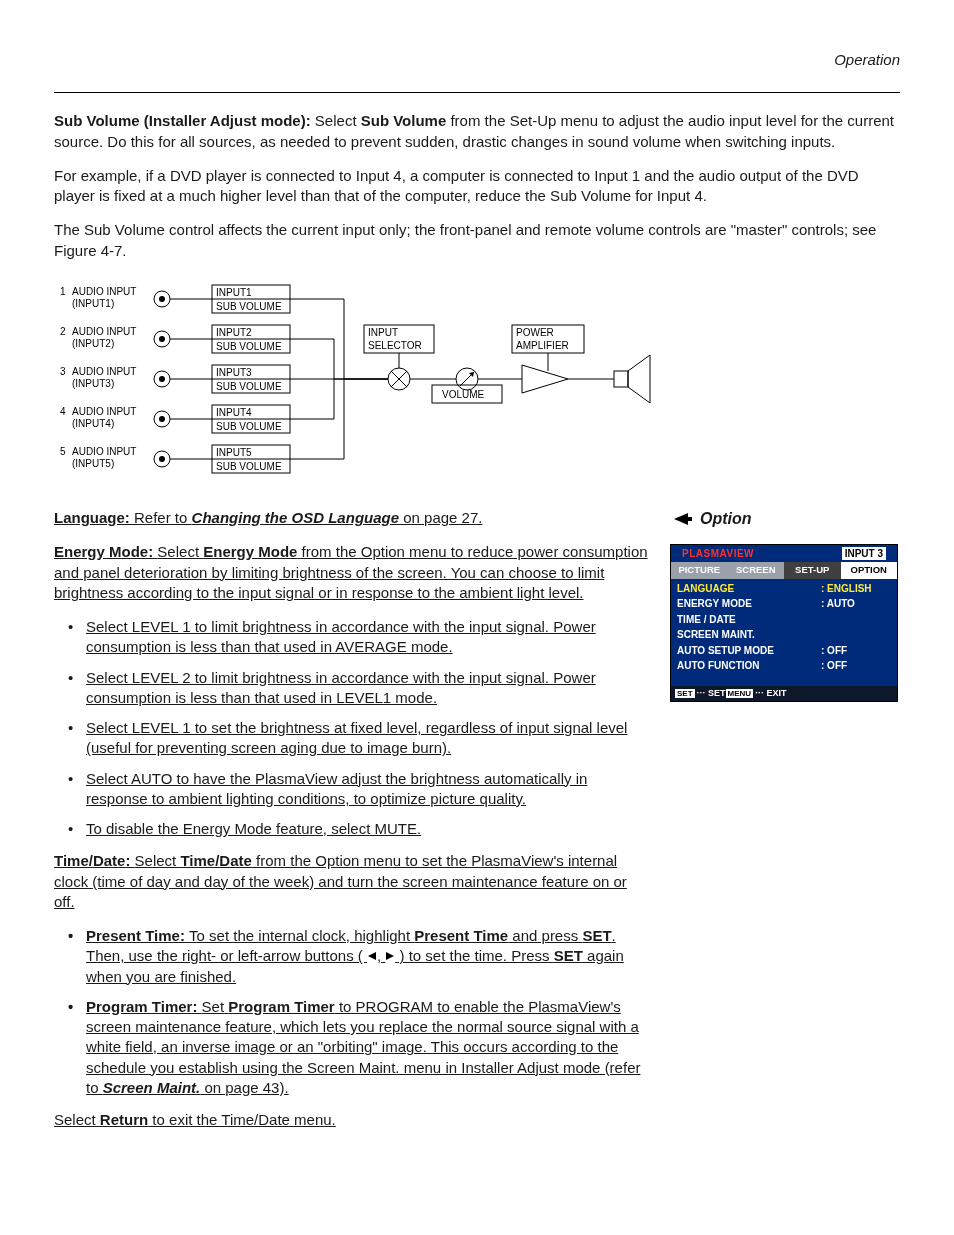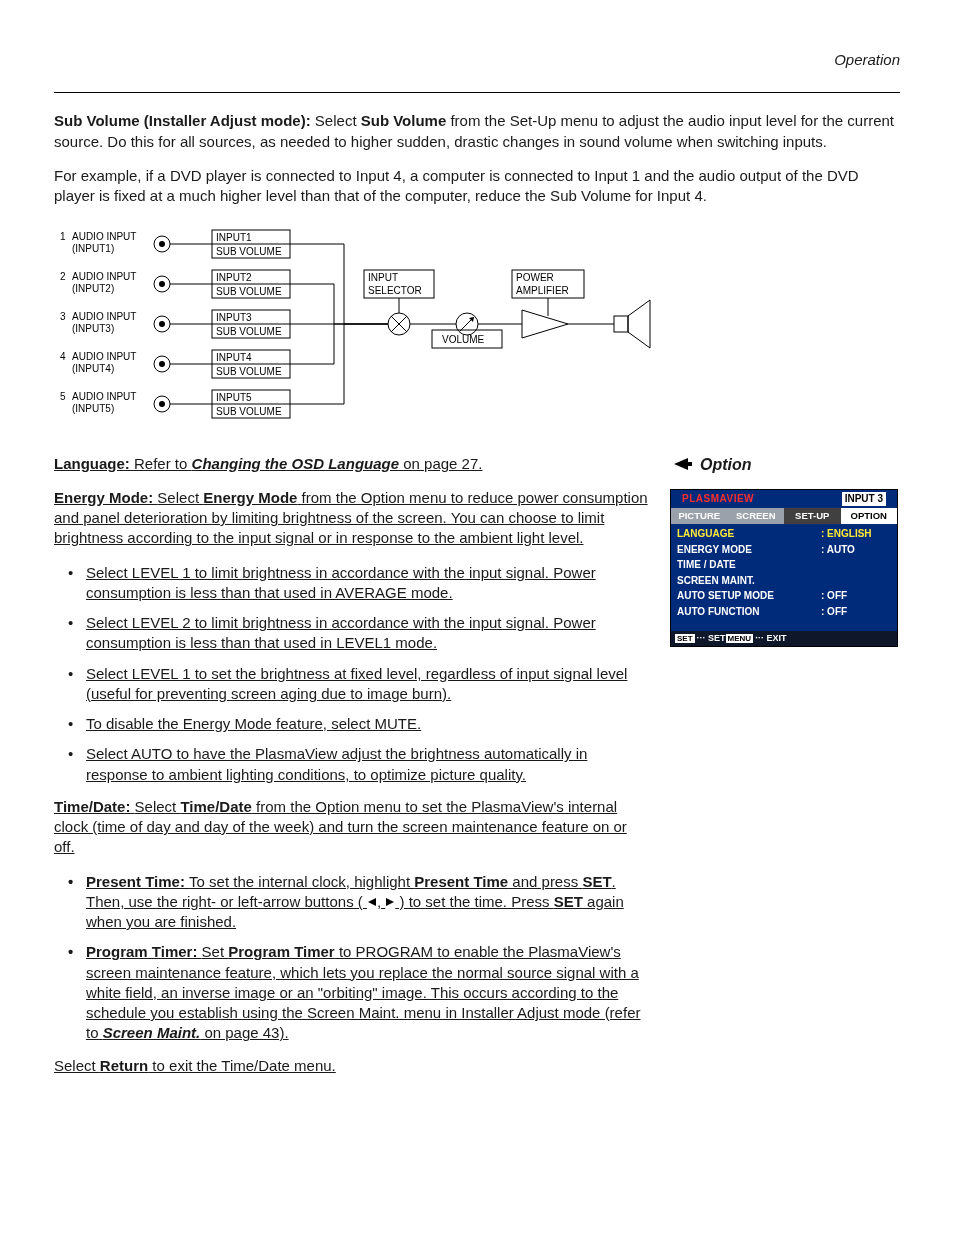--- a/index.html
+++ b/index.html
@@ -152,24 +152,25 @@
 </style>
 </head>
 <body>
 
 <div class="page">
 
   <div class="top-right-header">Operation</div>
   <hr class="hr">
 
   <p>
-    <span class="bold">Sub Volume (Installer Adjust mode): </span><span>Select </span><span class="bold">Sub Volume</span><span> from the Set-Up menu to adjust the audio input level for the current source. Do this for all sources, as needed to higher sudden, drastic changes in sound volume when switching inputs.</span>
+    <span class="bold">Sub Volume (Installer Adjust mode): </span><span>Select </span><span class="bold">Sub Volume</span><span> from the Set-Up menu to adjust the audio input level for the current source. Do this for all sources, as needed to prevent sudden, drastic changes in sound volume when switching inputs.</span>
   </p>
 
   <p>For example, if a DVD player is connected to Input 4, a computer is connected to Input 1 and the audio output of the DVD player is fixed at a much higher level than that of the computer, reduce the Sub Volume for Input 4.</p>
+  <p>The Sub Volume control affects the current input only; the front-panel and remote volume controls are "master" controls; see Figure 4-7.</p>
 
   <div class="diagram">
     <svg width="740" height="210" viewBox="0 0 740 210">
 
       <g>
         <text class="svgtext" x="6" y="20">1</text>
         <text class="svgtext" x="18" y="20">AUDIO INPUT</text>
         <text class="svgtext" x="18" y="32">(INPUT1)</text>
         <circle cx="108" cy="24" r="8" fill="none" stroke="#000"></circle>
           <circle cx="108" cy="24" r="3" fill="#000"></circle>
@@ -291,22 +292,22 @@
       </p>
 
       <p>
         <span class="bold">Energy Mode: </span><span>Select </span><span class="bold">Energy Mode</span><span> from the Option menu to reduce power consumption and panel deterioration by limiting brightness of the screen. You can choose to limit brightness according to the input signal or in response to the ambient light level.</span>
       </p>
 
       <ul class="tight">
         <li>Select LEVEL 1 to limit brightness in accordance with the input signal. Power consumption is less than that used in AVERAGE mode.</li>
         <li>Select LEVEL 2 to limit brightness in accordance with the input signal. Power consumption is less than that used in LEVEL1 mode.</li>
         <li>Select LEVEL 1 to set the brightness at fixed level, regardless of input signal level (useful for preventing screen aging due to image burn).</li>
+        <li>Select AUTO to have the PlasmaView adjust the brightness automatically in response to ambient lighting conditions, to optimize picture quality.</li>
         <li>To disable the Energy Mode feature, select MUTE.</li>
-        <li>Select AUTO to have the PlasmaView adjust the brightness automatically in response to ambient lighting conditions, to optimize picture quality.</li>
       </ul>
 
       <p>
         <span class="bold">Time/Date: </span><span>Select </span><span class="bold">Time/Date</span><span> from the Option menu to set the PlasmaView's internal clock (time of day and day of the week) and turn the screen maintenance feature on or off.</span>
       </p>
 
       <ul class="tight strong">
         <li>
           <span class="bold">Present Time: </span><span>To set the internal clock, highlight </span><span class="bold">Present Time</span><span> and press </span><span class="bold">SET</span><span>. Then, use the right- or left-arrow buttons ( </span><svg width="10" height="10" viewBox="0 0 10 10">
               <polygon points="9,1 9,9 1,5" fill="#000"></polygon>

